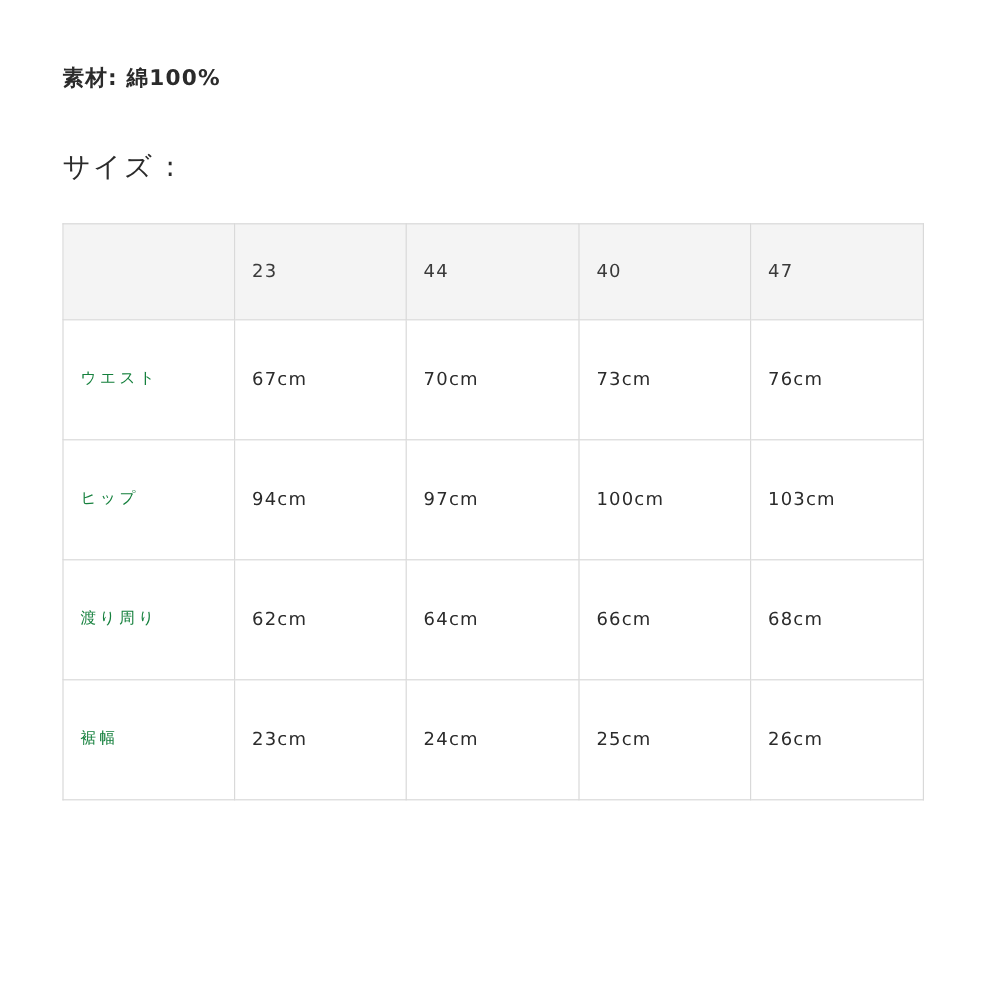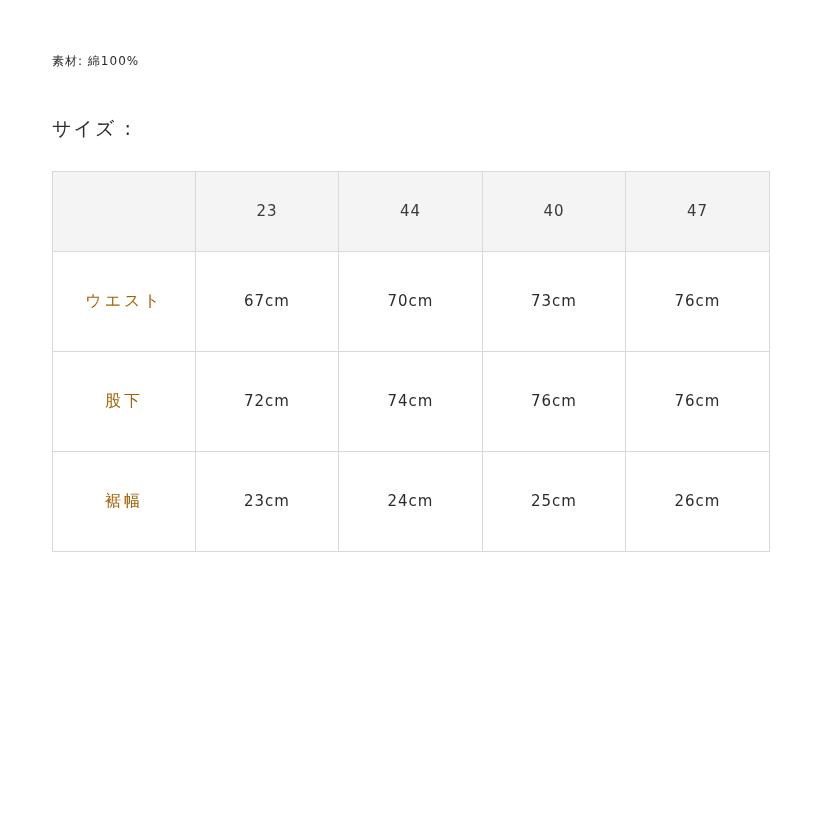--- a/index.html
+++ b/index.html
@@ -15,66 +15,67 @@
     overflow: hidden;
   }
   .page {
     position: relative;
     width: 821px;
     height: 821px;
     box-sizing: border-box;
     padding: 40px 52px 0 52px;
   }
   .material-line {
-    font-size: 12px;
+    font-size: 18px;
     letter-spacing: 1px;
     color: #2b2b2b;
     margin: 12px 0 0 0;
     line-height: 1.5;
+    font-weight: bold;
   }
   .size-label {
-    font-size: 19px;
+    font-size: 23px;
     letter-spacing: 2px;
     color: #2b2b2b;
     margin: 44px 0 0 0;
     line-height: 1.5;
   }
   .table-wrap {
     margin-top: 28px;
     width: 717px;
   }
   table.size-table {
     border-collapse: collapse;
     width: 717px;
     table-layout: fixed;
   }
   table.size-table td, table.size-table th {
     border: 1px solid #d9d9d9;
     padding: 10px 14px;
     font-size: 15px;
     letter-spacing: 1px;
     font-weight: normal;
-    text-align: center;
+    text-align: left;
     vertical-align: middle;
     color: #2b2b2b;
     background: #ffffff;
     box-sizing: border-box;
   }
   table.size-table thead th {
     background: #f4f4f4;
     height: 80px;
     color: #3a3a3a;
   }
   table.size-table thead th.corner {
     background: #f4f4f4;
   }
   table.size-table tbody th.rowhead {
-    font-size: 16px;
+    font-size: 13px;
     letter-spacing: 3px;
-    color: #a16207;
+    color: #15803d;
     padding-left: 14px;
     line-height: 1.6;
   }
   col.c0 { width: 143px; }
   col.c1 { width: 143px; }
   col.c2 { width: 144px; }
   col.c3 { width: 143px; }
   col.c4 { width: 144px; }
   tbody tr { height: 100px; }
 </style>
@@ -107,25 +108,32 @@
       </thead>
       <tbody>
         <tr>
           <th class="rowhead">ウエスト</th>
           <td>67cm</td>
           <td>70cm</td>
           <td>73cm</td>
           <td>76cm</td>
         </tr>
         <tr>
-          <th class="rowhead">股下</th>
-          <td>72cm</td>
-          <td>74cm</td>
-          <td>76cm</td>
-          <td>76cm</td>
+          <th class="rowhead">ヒップ</th>
+          <td>94cm</td>
+          <td>97cm</td>
+          <td>100cm</td>
+          <td>103cm</td>
+        </tr>
+        <tr>
+          <th class="rowhead">渡り周り</th>
+          <td>62cm</td>
+          <td>64cm</td>
+          <td>66cm</td>
+          <td>68cm</td>
         </tr>
         <tr>
           <th class="rowhead">裾幅</th>
           <td>23cm</td>
           <td>24cm</td>
           <td>25cm</td>
           <td>26cm</td>
         </tr>
       </tbody>
     </table>

